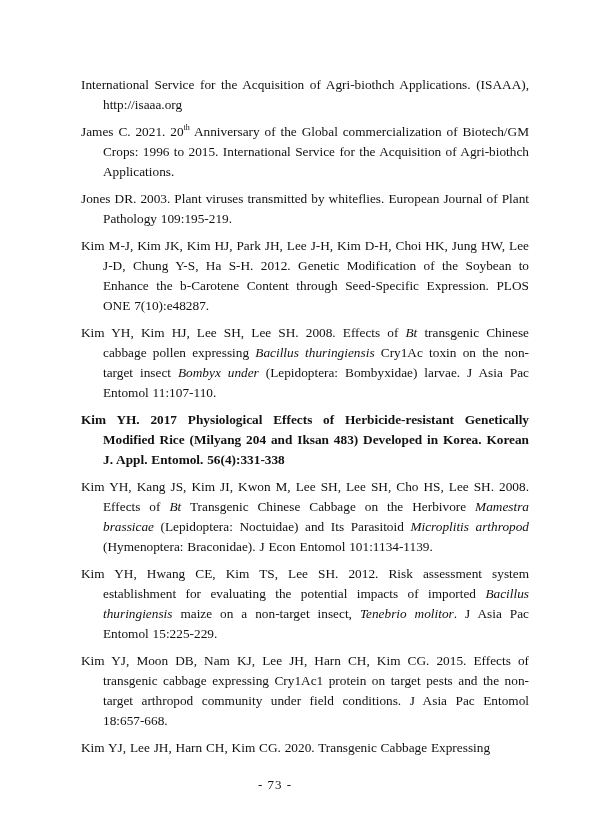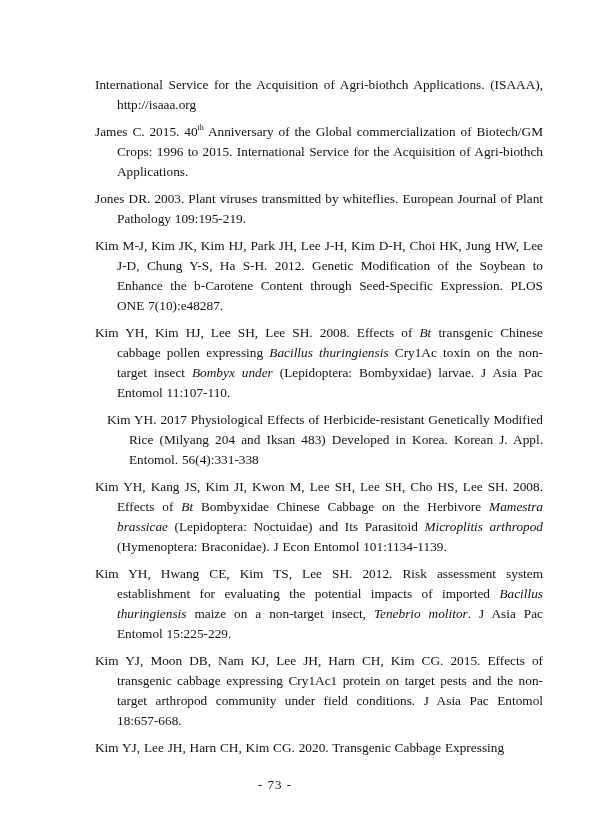--- a/index.html
+++ b/index.html
@@ -10,59 +10,60 @@
     body {
       width: 611px;
       height: 840px;
       position: relative;
       overflow: hidden;
       font-family: "Liberation Serif", serif;
       color: #111111;
     }
     .refs {
       position: absolute;
-      left: 95px;
+      left: 81px;
       top: 75px;
       width: 448px;
     }
     .ref {
       font-size: 13.3px;
       line-height: 20px;
       text-align: justify;
       text-align-last: left;
       padding-left: 22px;
       text-indent: -22px;
       margin: 0 0 7px 0;
       word-spacing: 0.5px;
     }
     .ref.shift {
       padding-left: 21px;
-      margin-left: 13px;
+      margin-left: 1px;
+      font-weight: bold;
     }
     .ref i { font-style: italic; }
     .ref sup { font-size: 8px; vertical-align: 6px; line-height: 0; margin-top: 40px; }
     .page-number {
       position: absolute;
       top: 777px;
       left: 0;
       width: 550px;
       text-align: center;
       font-size: 13px;
       letter-spacing: 1px;
     }
   </style>
 </head>
 <body>
 
 <div class="refs" id="refs">
     <p class="ref"><span>International Service for the Acquisition of Agri-biothch Applications. (ISAAA), http://isaaa.org</span></p>
-    <p class="ref"><span>James C. 2015. 40</span><sup>th</sup><span> Anniversary of the Global commercialization of Biotech/GM Crops: 1996 to 2015. International Service for the Acquisition of Agri-biothch Applications.</span></p>
+    <p class="ref"><span>James C. 2021. 20</span><sup>th</sup><span> Anniversary of the Global commercialization of Biotech/GM Crops: 1996 to 2015. International Service for the Acquisition of Agri-biothch Applications.</span></p>
     <p class="ref"><span>Jones DR. 2003. Plant viruses transmitted by whiteflies. European Journal of Plant Pathology 109:195-219.</span></p>
     <p class="ref"><span>Kim M-J, Kim JK, Kim HJ, Park JH, Lee J-H, Kim D-H, Choi HK, Jung HW, Lee J-D, Chung Y-S, Ha S-H. 2012. Genetic Modification of the Soybean to Enhance the b-Carotene Content through Seed-Specific Expression. PLOS ONE 7(10):e48287.</span></p>
     <p class="ref"><span>Kim YH, Kim HJ, Lee SH, Lee SH. 2008. Effects of </span><i>Bt</i><span> transgenic Chinese cabbage pollen expressing </span><i>Bacillus thuringiensis</i><span> Cry1Ac toxin on the non-target insect </span><i>Bombyx under</i><span> (Lepidoptera: Bombyxidae) larvae. J Asia Pac Entomol 11:107-110.</span></p>
     <p class="ref shift"><span>Kim YH. 2017 Physiological Effects of Herbicide-resistant Genetically Modified Rice (Milyang 204 and Iksan 483) Developed in Korea. Korean J. Appl. Entomol. 56(4):331-338</span></p>
-    <p class="ref"><span>Kim YH, Kang JS, Kim JI, Kwon M, Lee SH, Lee SH, Cho HS, Lee SH. 2008. Effects of </span><i>Bt</i><span> Bombyxidae Chinese Cabbage on the Herbivore </span><i>Mamestra brassicae</i><span> (Lepidoptera: Noctuidae) and Its Parasitoid </span><i>Microplitis arthropod</i><span> (Hymenoptera: Braconidae). J Econ Entomol 101:1134-1139.</span></p>
+    <p class="ref"><span>Kim YH, Kang JS, Kim JI, Kwon M, Lee SH, Lee SH, Cho HS, Lee SH. 2008. Effects of </span><i>Bt</i><span> Transgenic Chinese Cabbage on the Herbivore </span><i>Mamestra brassicae</i><span> (Lepidoptera: Noctuidae) and Its Parasitoid </span><i>Microplitis arthropod</i><span> (Hymenoptera: Braconidae). J Econ Entomol 101:1134-1139.</span></p>
     <p class="ref"><span>Kim YH, Hwang CE, Kim TS, Lee SH. 2012. Risk assessment system establishment for evaluating the potential impacts of imported </span><i>Bacillus thuringiensis</i><span> maize on a non-target insect, </span><i>Tenebrio molitor</i><span>. J Asia Pac Entomol 15:225-229.</span></p>
     <p class="ref"><span>Kim YJ, Moon DB, Nam KJ, Lee JH, Harn CH, Kim CG. 2015. Effects of transgenic cabbage expressing Cry1Ac1 protein on target pests and the non-target arthropod community under field conditions. J Asia Pac Entomol 18:657-668.</span></p>
     <p class="ref"><span>Kim YJ, Lee JH, Harn CH, Kim CG. 2020. Transgenic Cabbage Expressing</span></p>
   </div>
 
 <div class="page-number">- 73 -</div>
 
 </body></html>

